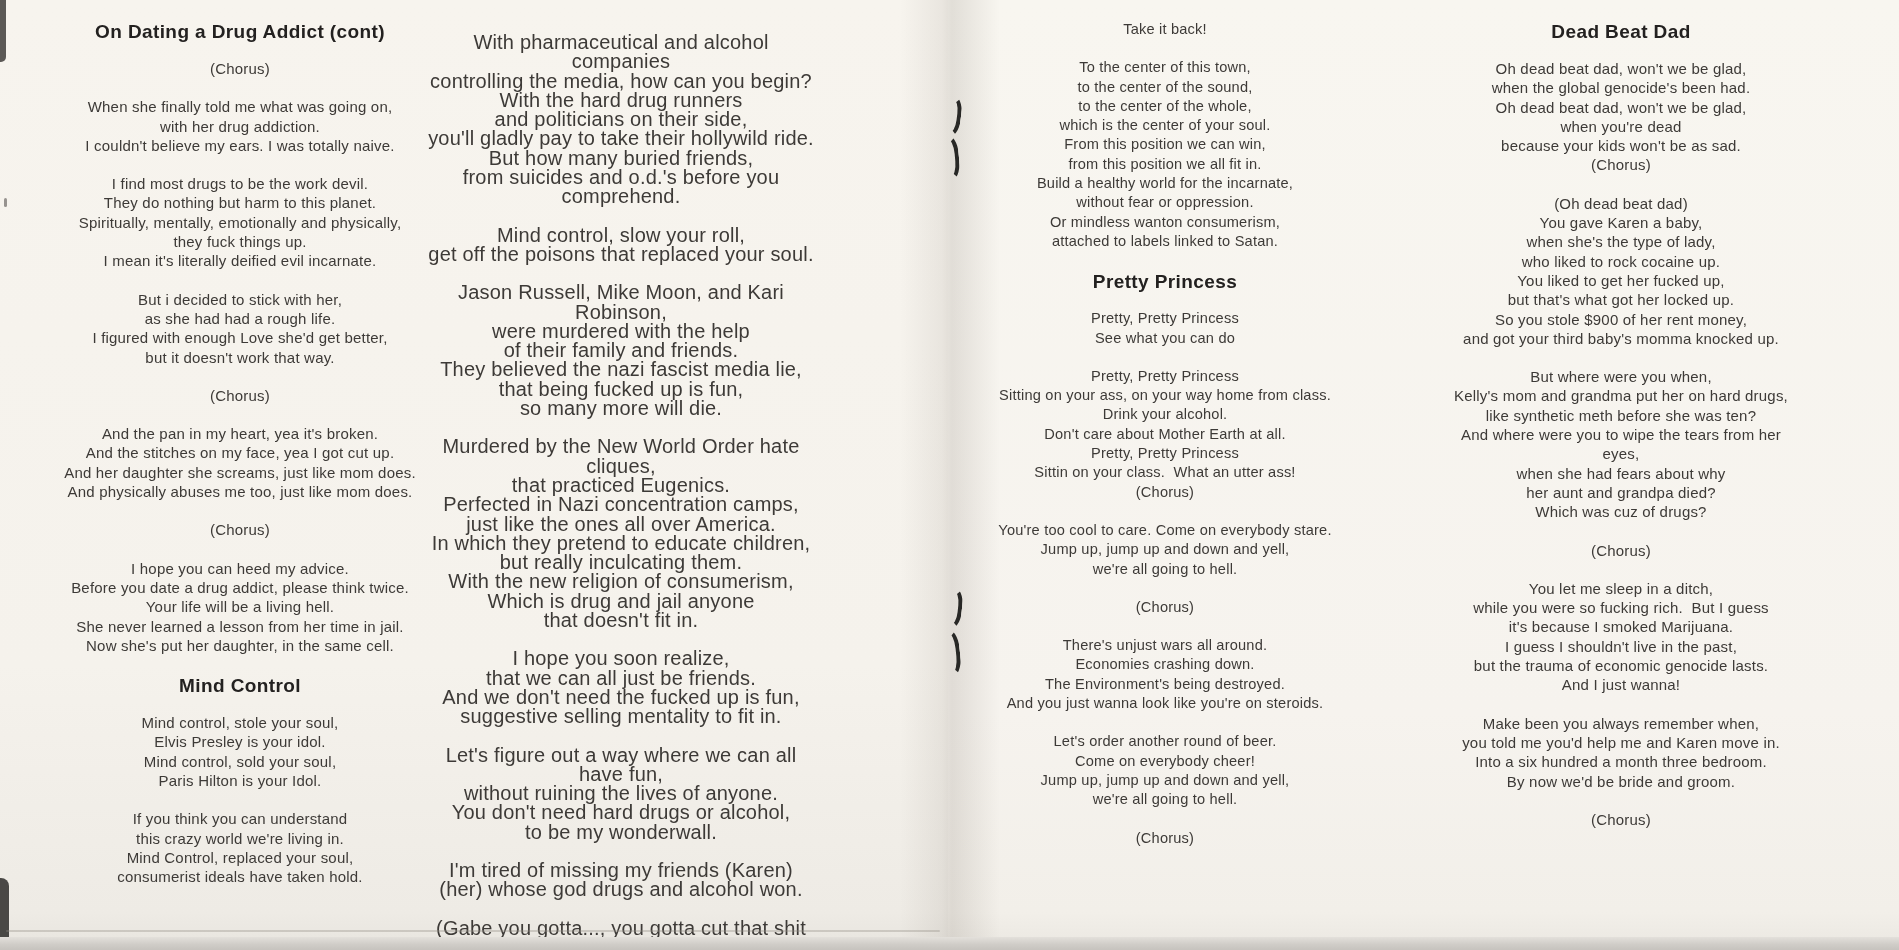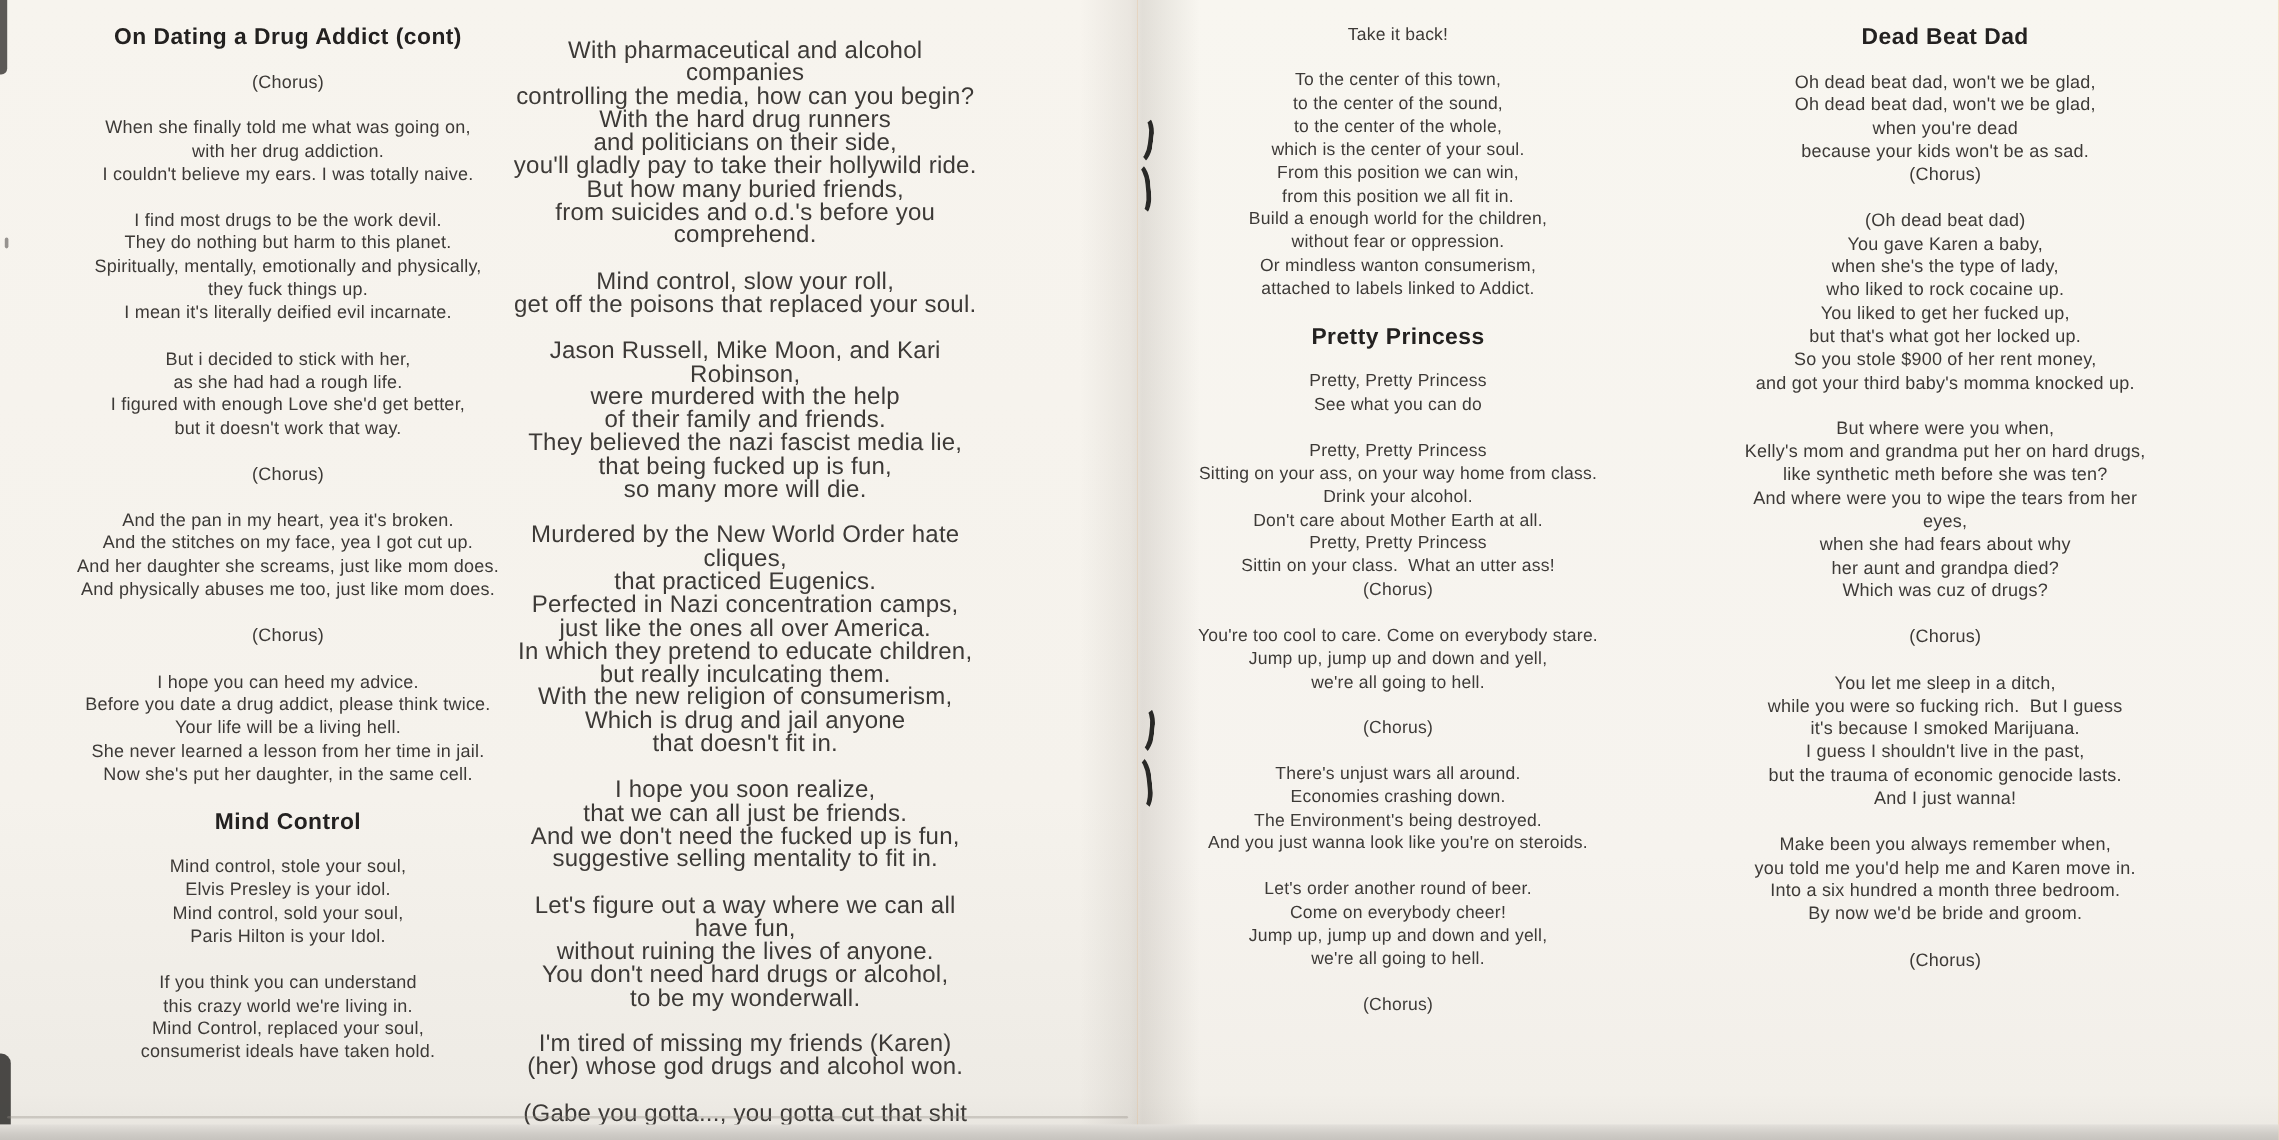--- a/index.html
+++ b/index.html
@@ -173,24 +173,24 @@
       <div class="stanza">
         <div class="line">Take it back!</div>
       </div>
       <div class="stanza">
         <div class="line">To the center of this town,</div>
         <div class="line">to the center of the sound,</div>
         <div class="line">to the center of the whole,</div>
         <div class="line">which is the center of your soul.</div>
         <div class="line">From this position we can win,</div>
         <div class="line">from this position we all fit in.</div>
-        <div class="line">Build a enough world for the children,</div>
+        <div class="line">Build a healthy world for the incarnate,</div>
         <div class="line">without fear or oppression.</div>
         <div class="line">Or mindless wanton consumerism,</div>
-        <div class="line">attached to labels linked to Addict.</div>
+        <div class="line">attached to labels linked to Satan.</div>
       </div>
       <div class="song-title">Pretty Princess</div>
       <div class="stanza">
         <div class="line">Pretty, Pretty Princess</div>
         <div class="line">See what you can do</div>
       </div>
       <div class="stanza">
         <div class="line">Pretty, Pretty Princess</div>
         <div class="line">Sitting on your ass, on your way home from class.</div>
         <div class="line">Drink your alcohol.</div>
@@ -220,20 +220,21 @@
         <div class="line">we're all going to hell.</div>
       </div>
       <div class="stanza">
         <div class="line">(Chorus)</div>
       </div>
     </div>
   <div class="lyrics-col" id="col4">
       <div class="song-title">Dead Beat Dad</div>
       <div class="stanza">
         <div class="line">Oh dead beat dad, won't we be glad,</div>
+        <div class="line">when the global genocide's been had.</div>
         <div class="line">Oh dead beat dad, won't we be glad,</div>
         <div class="line">when you're dead</div>
         <div class="line">because your kids won't be as sad.</div>
         <div class="line">(Chorus)</div>
       </div>
       <div class="stanza">
         <div class="line">(Oh dead beat dad)</div>
         <div class="line">You gave Karen a baby,</div>
         <div class="line">when she's the type of lady,</div>
         <div class="line">who liked to rock cocaine up.</div>

